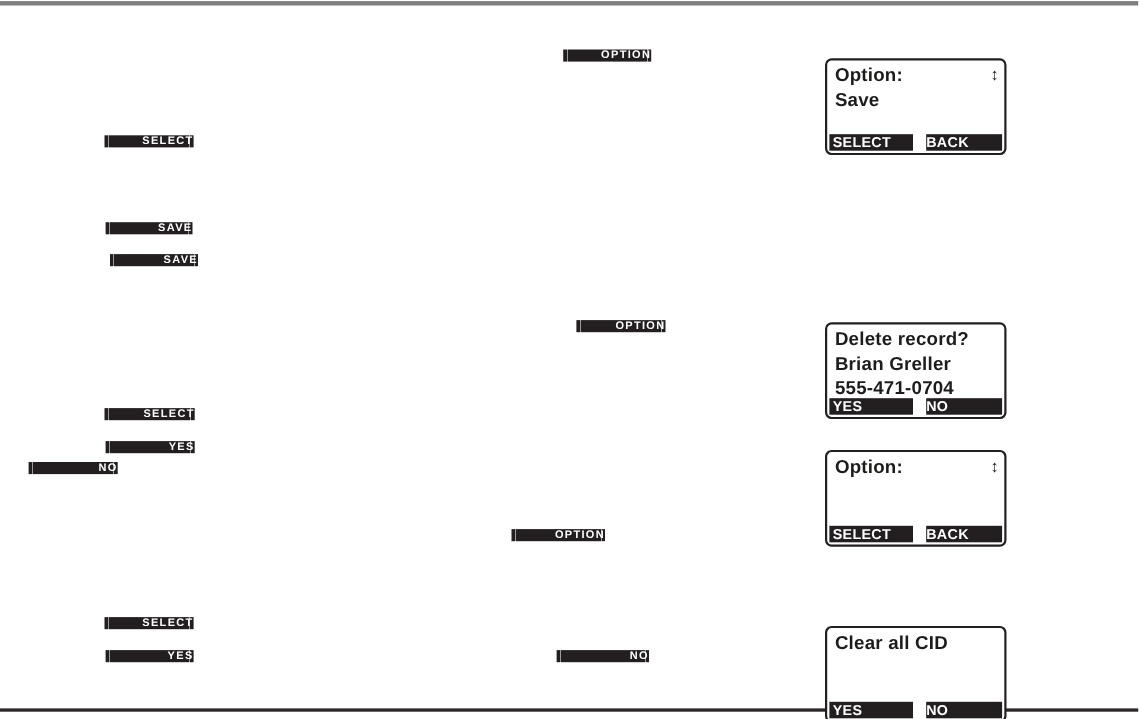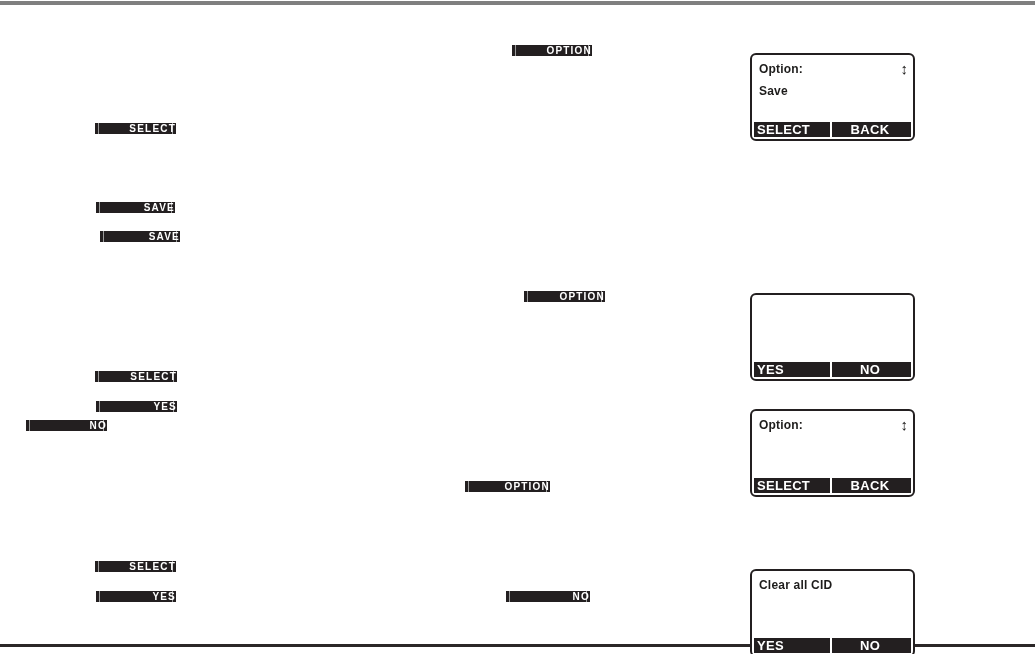--- a/index.html
+++ b/index.html
@@ -22,37 +22,37 @@
       #231f20 calc(100% - 3px) 100%);
     color:#ffffff; font-weight:bold; font-size:10px; line-height:11px;
     text-align:right; letter-spacing:1.2px; white-space:nowrap;
   }
   .screen {
     position:absolute; left:750px; width:165px; height:88px; box-sizing:border-box;
     border:2px solid #231f20; border-radius:6px; background:#ffffff;
   }
   .screen-lines { position:absolute; left:7px; top:3px; right:16px; }
   .screen-line {
-    font-weight:bold; font-size:12px; line-height:22px; color:#1d1c1b;
+    font-weight:bold; font-size:17px; line-height:22px; color:#1d1c1b;
     letter-spacing:0.2px; white-space:nowrap;
   }
   .scroll-arrow {
     position:absolute; top:6px; right:5px; font-weight:bold; font-size:15px;
     line-height:16px; color:#1d1c1b;
   }
   .softkeys {
     position:absolute; left:2px; right:2px; bottom:2px; height:15px;
     display:flex; justify-content:space-between;
   }
   .softkey {
     background:#231f20; color:#ffffff; font-weight:bold; font-size:13px;
     line-height:15px; box-sizing:border-box; letter-spacing:0.3px; white-space:nowrap;
   }
   .softkey-left  { width:76px; padding-left:3px;  text-align:left;  }
-  .softkey-right { width:79px; padding-right:3px; text-align:center; }
+  .softkey-right { width:69px; padding-right:3px; text-align:left; }
 </style>
 </head>
 <body>
 
 <div class="rule-top"></div>
 <div class="rule-bottom"></div>
 
 <div class="key-badge" style="left:512px; top:45px;  width:80px;">OPTION</div>
 <div class="key-badge" style="left:95px;  top:123px; width:81px;">SELECT</div>
 <div class="key-badge" style="left:96px;  top:202px; width:79px;">SAVE</div>
@@ -72,20 +72,25 @@
     <div class="screen-line">Save</div>
   </div>
   <span class="scroll-arrow">↕</span>
   <div class="softkeys">
     <span class="softkey softkey-left">SELECT</span>
     <span class="softkey softkey-right">BACK</span>
   </div>
 </div>
 
 <div class="screen" style="top:293px;">
+  <div class="screen-lines">
+    <div class="screen-line">Delete record?</div>
+    <div class="screen-line">Brian Greller</div>
+    <div class="screen-line">555-471-0704</div>
+  </div>
   <div class="softkeys">
     <span class="softkey softkey-left">YES</span>
     <span class="softkey softkey-right">NO</span>
   </div>
 </div>
 
 <div class="screen" style="top:409px;">
   <div class="screen-lines">
     <div class="screen-line">Option:</div>
   </div>

